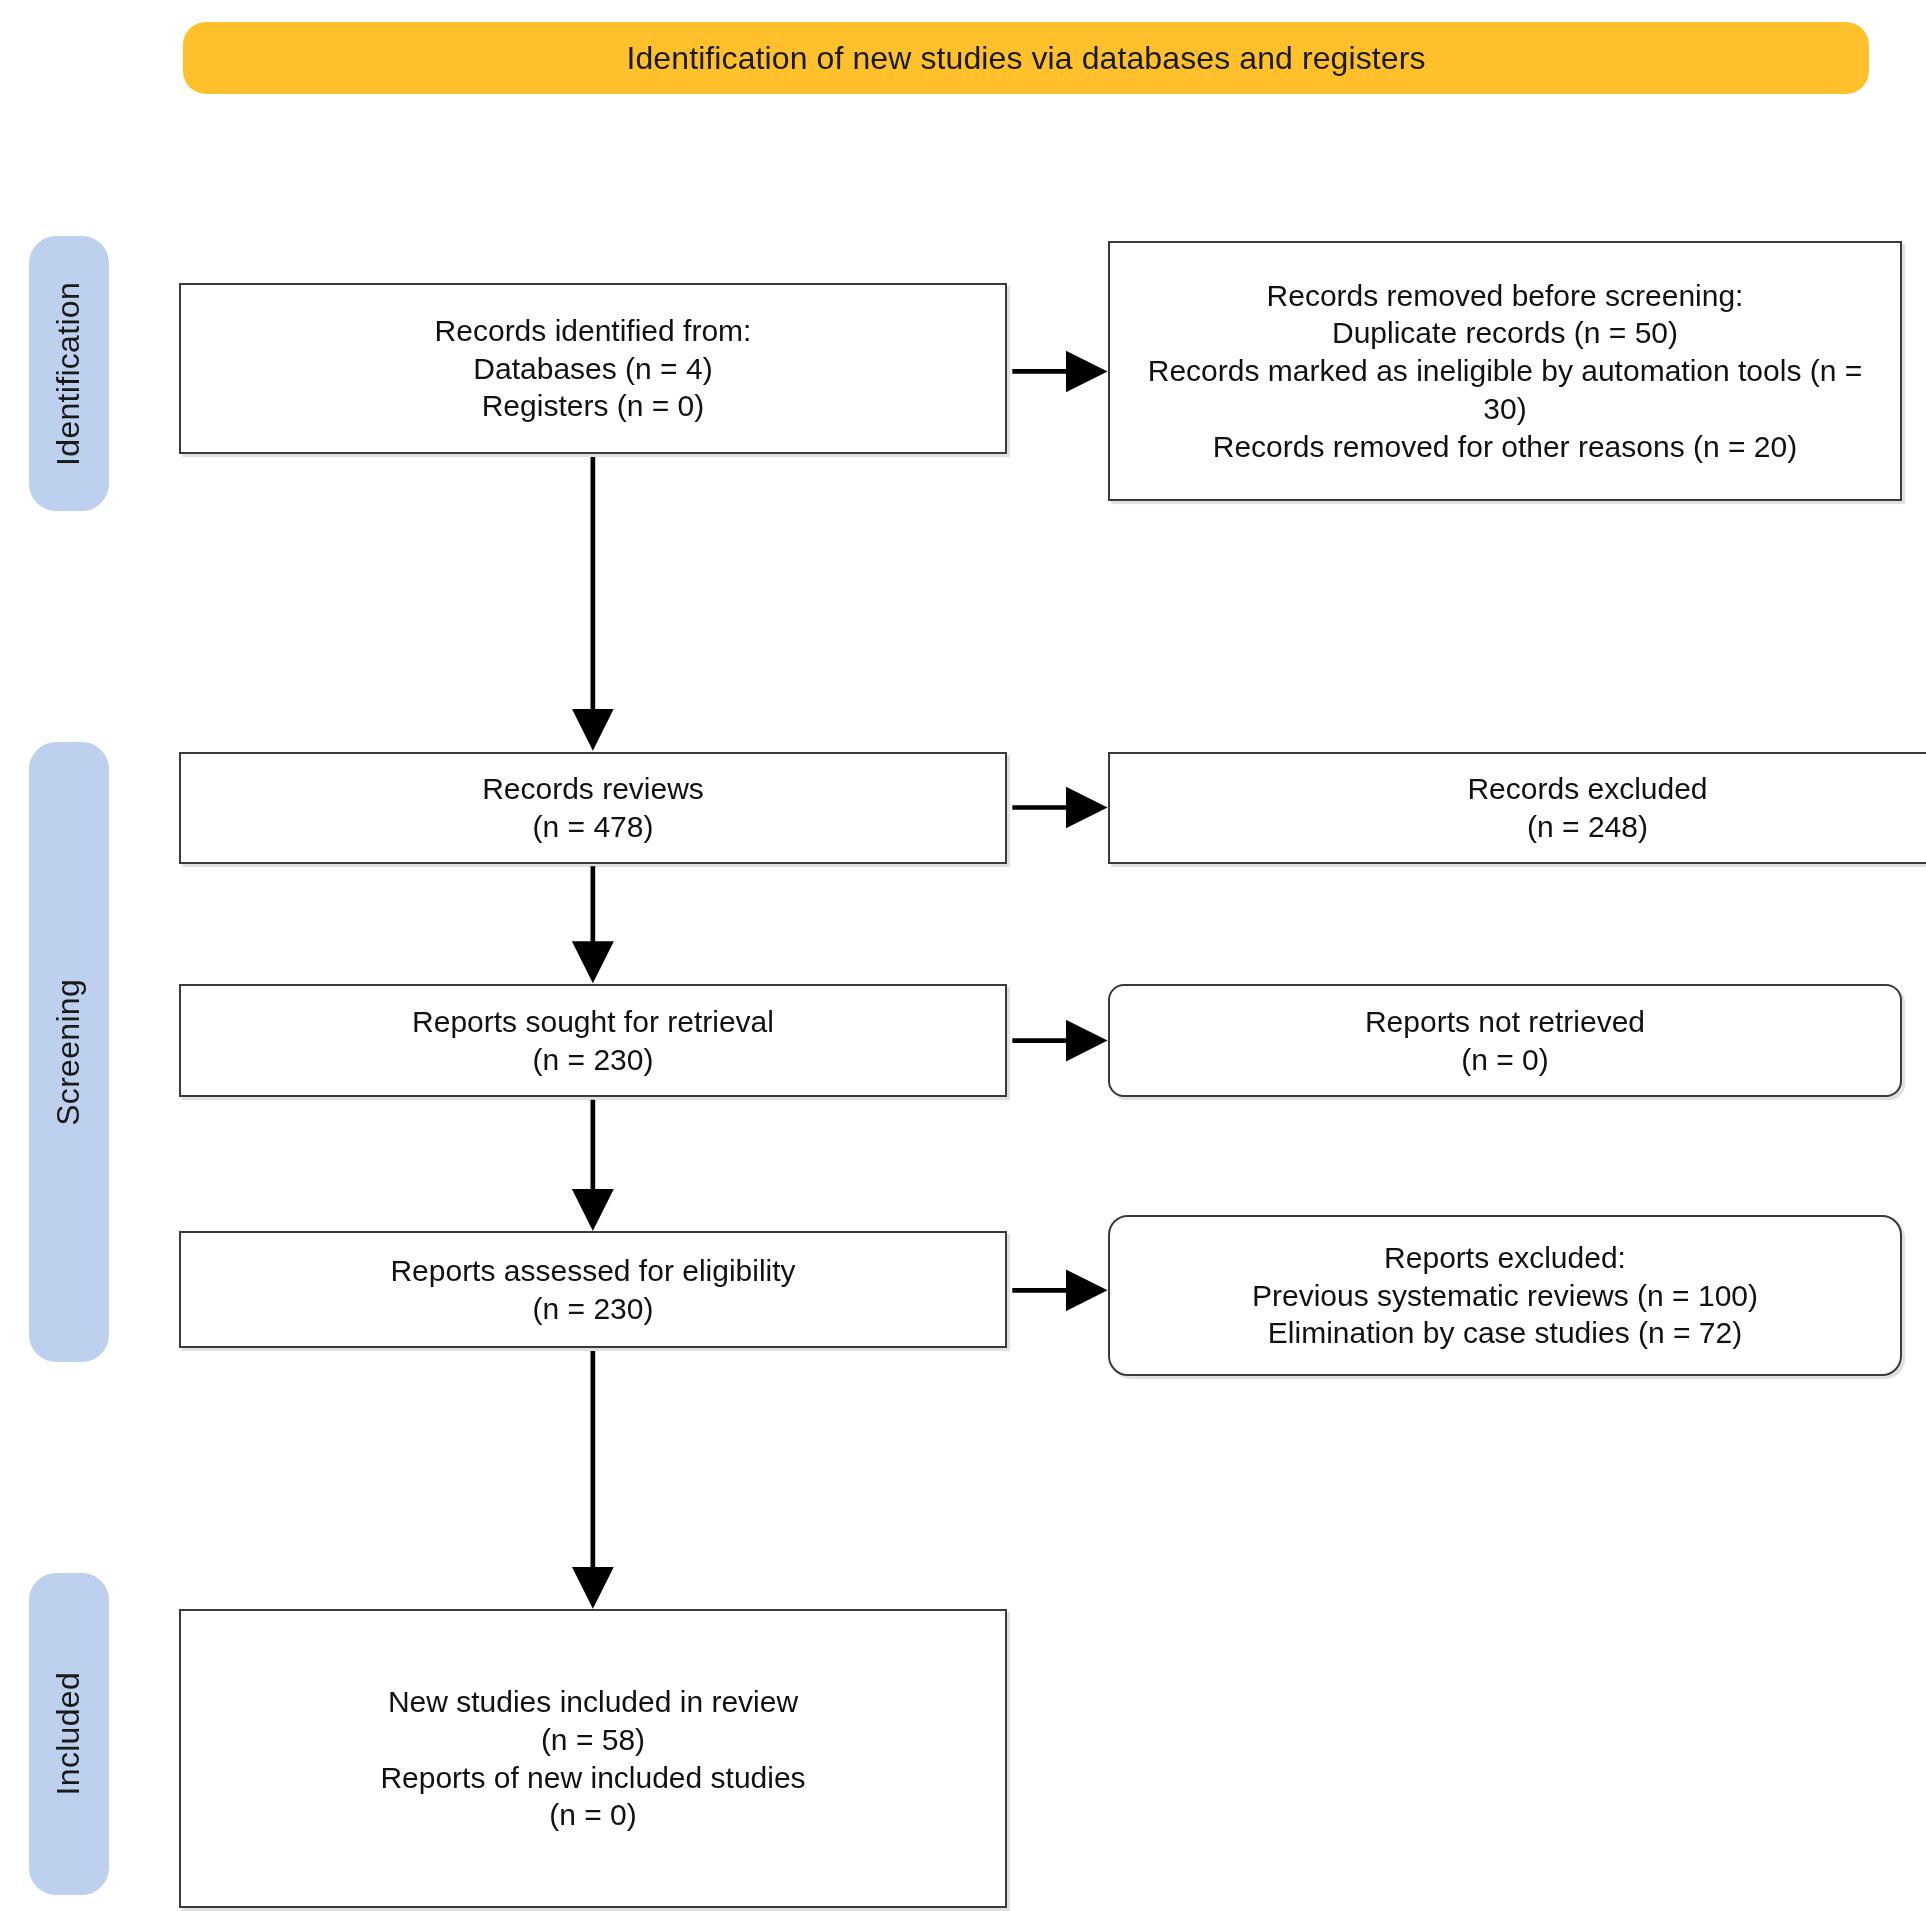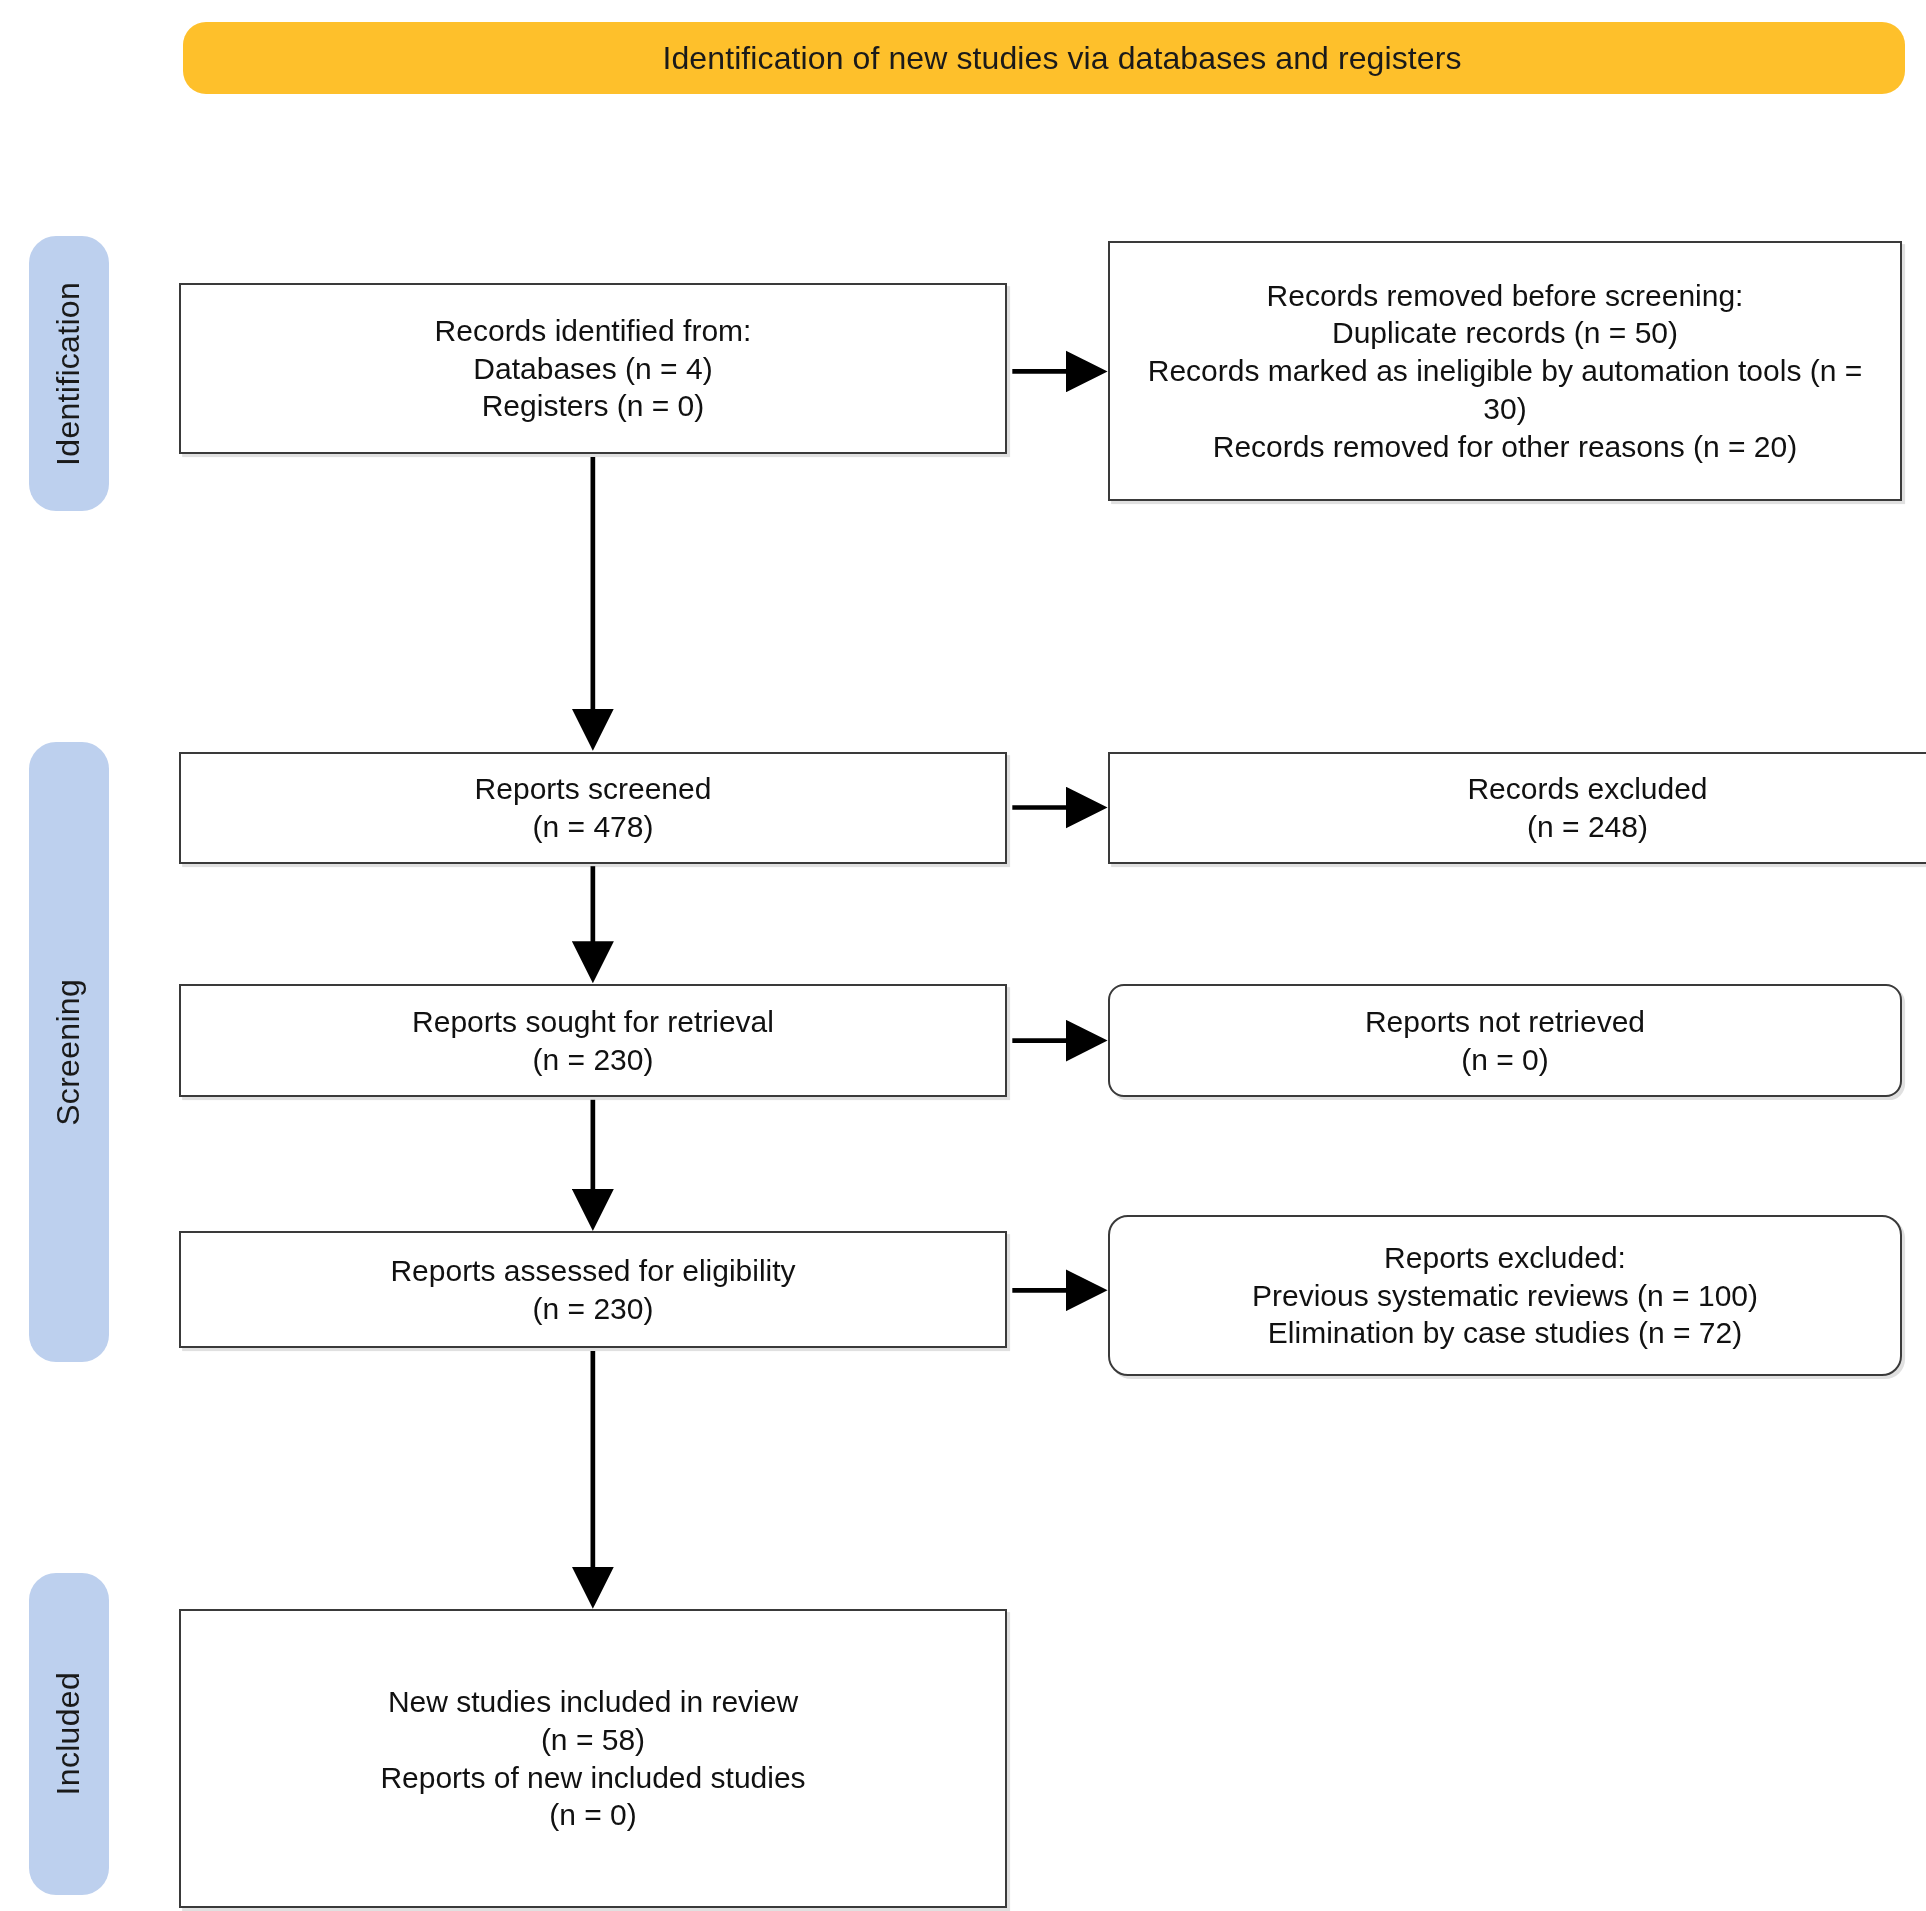--- a/index.html
+++ b/index.html
@@ -101,21 +101,21 @@
     width: 1926px;
     height: 1912px;
     pointer-events: none;
   }
 </style>
 </head>
 <body>
 
 <div id="page">
 
-  <div class="banner" id="banner" style="background: rgb(254, 192, 43); padding-left: 36px;">
+  <div class="banner" id="banner" style="background: rgb(254, 192, 43);">
     <span class="banner-text">Identification of new studies via databases and registers</span>
   </div>
 
   <div class="stage-pill" id="stage-identification" style="background: rgb(189, 208, 238);">
     <span class="stage-label">Identification</span>
   </div>
   <div class="stage-pill" id="stage-screening" style="background: rgb(189, 208, 238);">
     <span class="stage-label">Screening</span>
   </div>
   <div class="stage-pill" id="stage-included" style="background: rgb(189, 208, 238);">
@@ -146,21 +146,21 @@
     <line x1="1142" y1="2602" x2="1142" y2="3085" stroke="#000000" stroke-width="9" marker-end="url(#ah)"></line>
   </svg>
 
   <div class="fbox" id="box-identified">
     <div class="line">Records identified from:</div>
     <div class="line">Databases (n = 4)</div>
     <div class="line">Registers (n = 0)</div>
   </div>
 
   <div class="fbox" id="box-screened">
-    <div class="line">Reports screened</div>
+    <div class="line">Records reviews</div>
     <div class="line">(n = 478)</div>
   </div>
 
   <div class="fbox" id="box-sought">
     <div class="line">Reports sought for retrieval</div>
     <div class="line">(n = 230)</div>
   </div>
 
   <div class="fbox" id="box-assessed">
     <div class="line">Reports assessed for eligibility</div>

